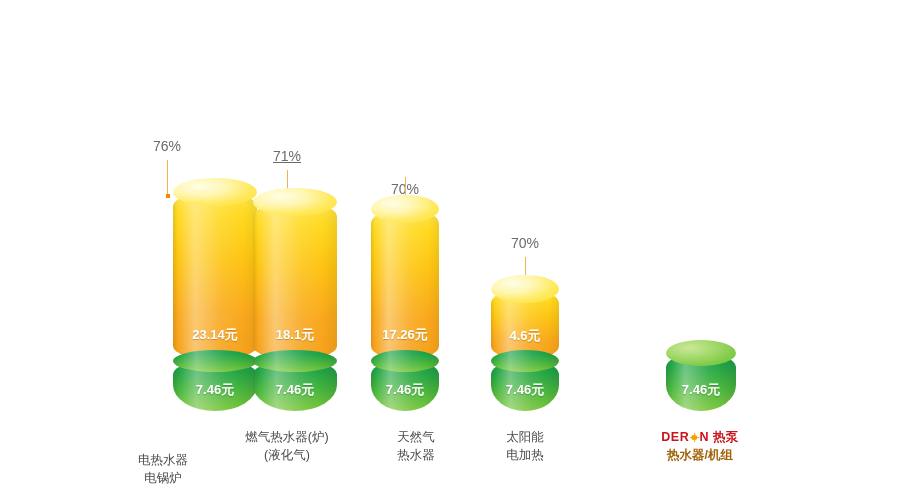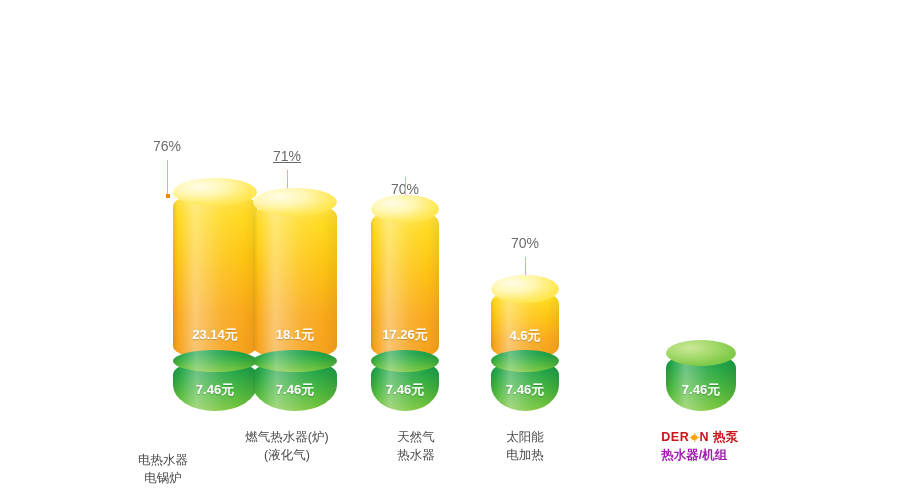--- a/index.html
+++ b/index.html
@@ -121,41 +121,41 @@
     font-size:12.5px;color:#4a4a4a;
     line-height:18px;
     white-space:nowrap;
     transform:translateX(-50%);
   }
   .cat .l2{display:block;}
 
   
   .brand{
     position:absolute;
-    text-align:left;
+    text-align:center;
     white-space:nowrap;
     transform:translateX(-50%);
     line-height:18px;
   }
   .brand-row{font-size:12.5px;font-weight:bold;color:#c9141a;letter-spacing:.4px;}
   .brand-deron{color:#c9141a;font-weight:bold;font-size:12.5px;letter-spacing:.6px;}
   .sun{
     display:inline-block;
     position:relative;
     width:9px;height:9px;
     vertical-align:-1px;
     margin:0 .5px;
   }
   .sun .disc{
     position:absolute;left:1.6px;top:1.6px;width:5.8px;height:5.8px;
     background:#f5a300;border-radius:50%;
   }
   .sun .ray{position:absolute;background:#f5a300;}
   .brand-cn{color:#c9141a;font-weight:bold;font-size:12.5px;}
-  .brand-l2{font-size:12.5px;font-weight:bold;color:#a21caf;}
+  .brand-l2{font-size:12.5px;font-weight:bold;color:#a16207;}
 </style>
 </head>
 <body>
 
 <div id="root">
 
 
 
   <div class="plot">
 

